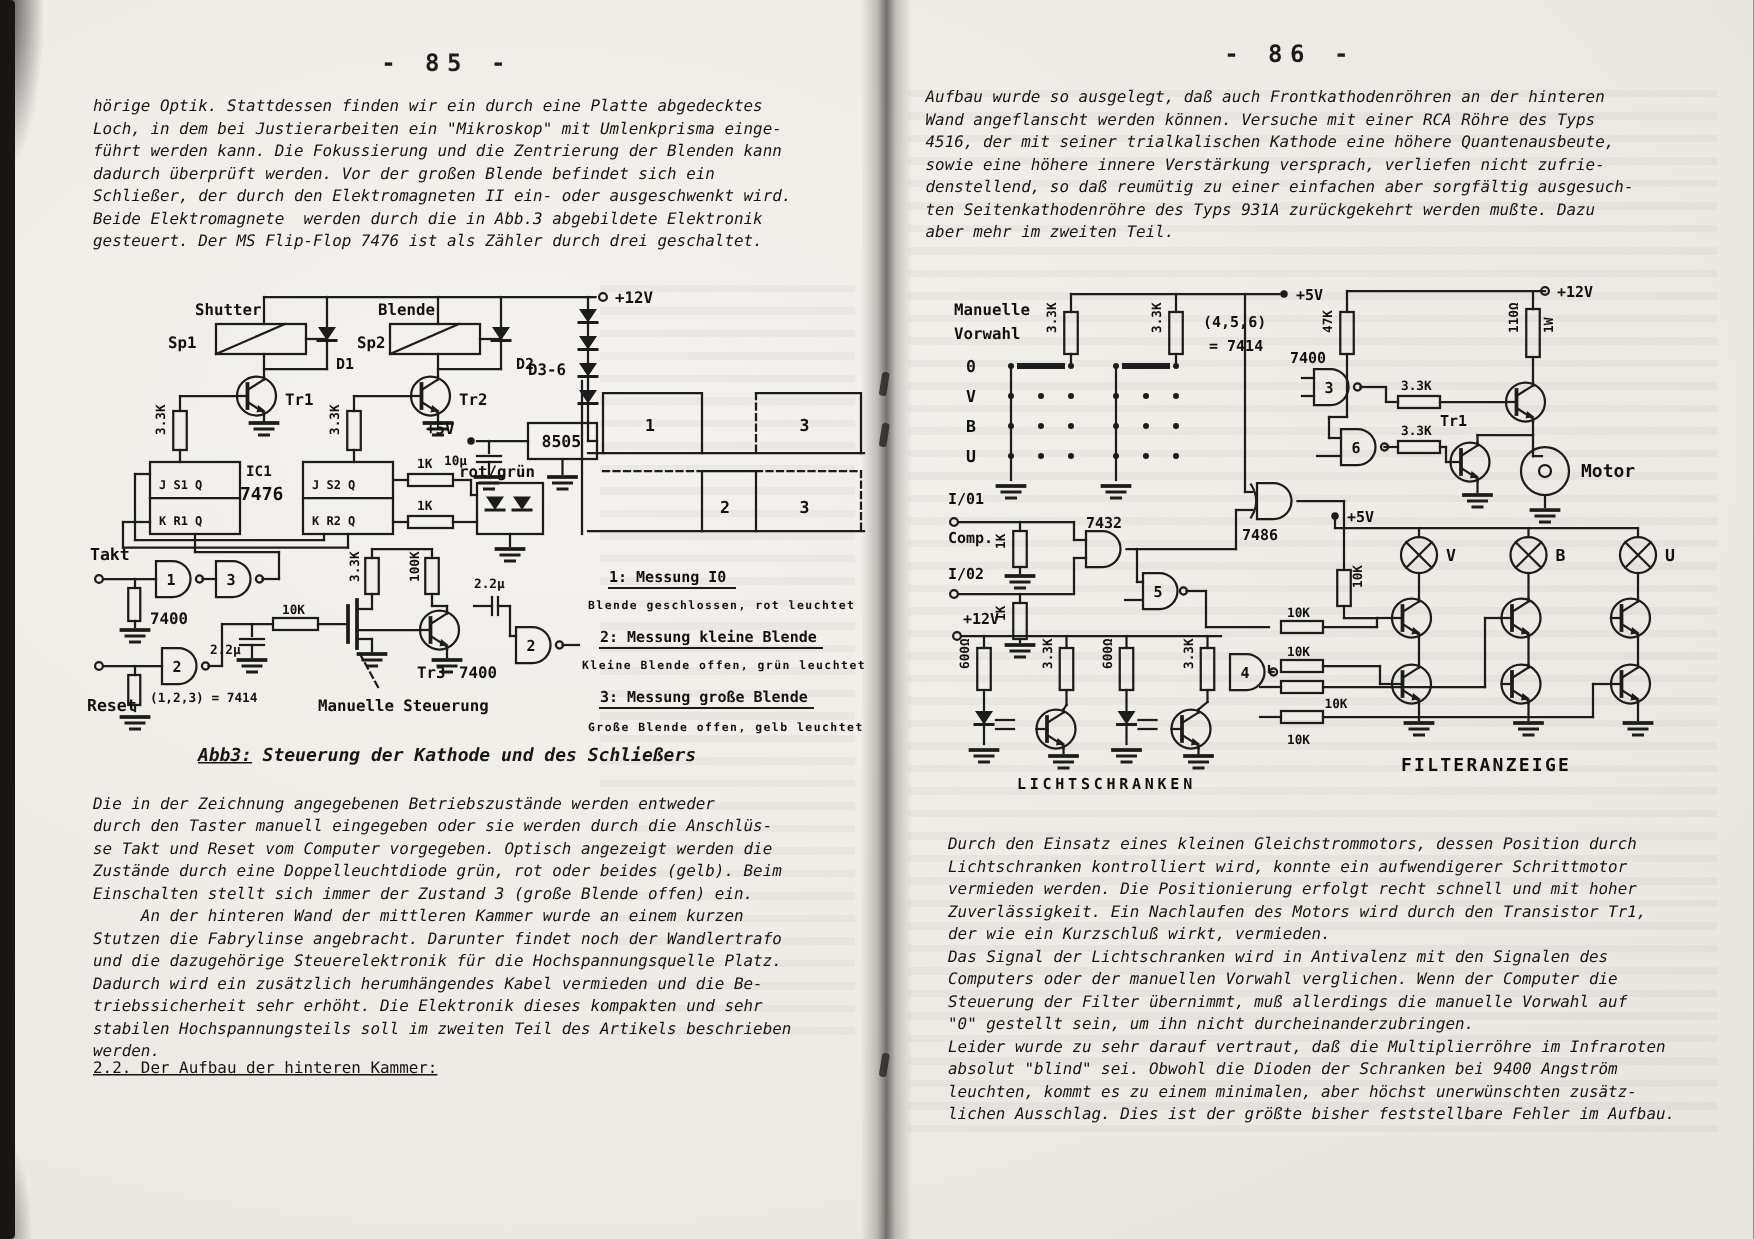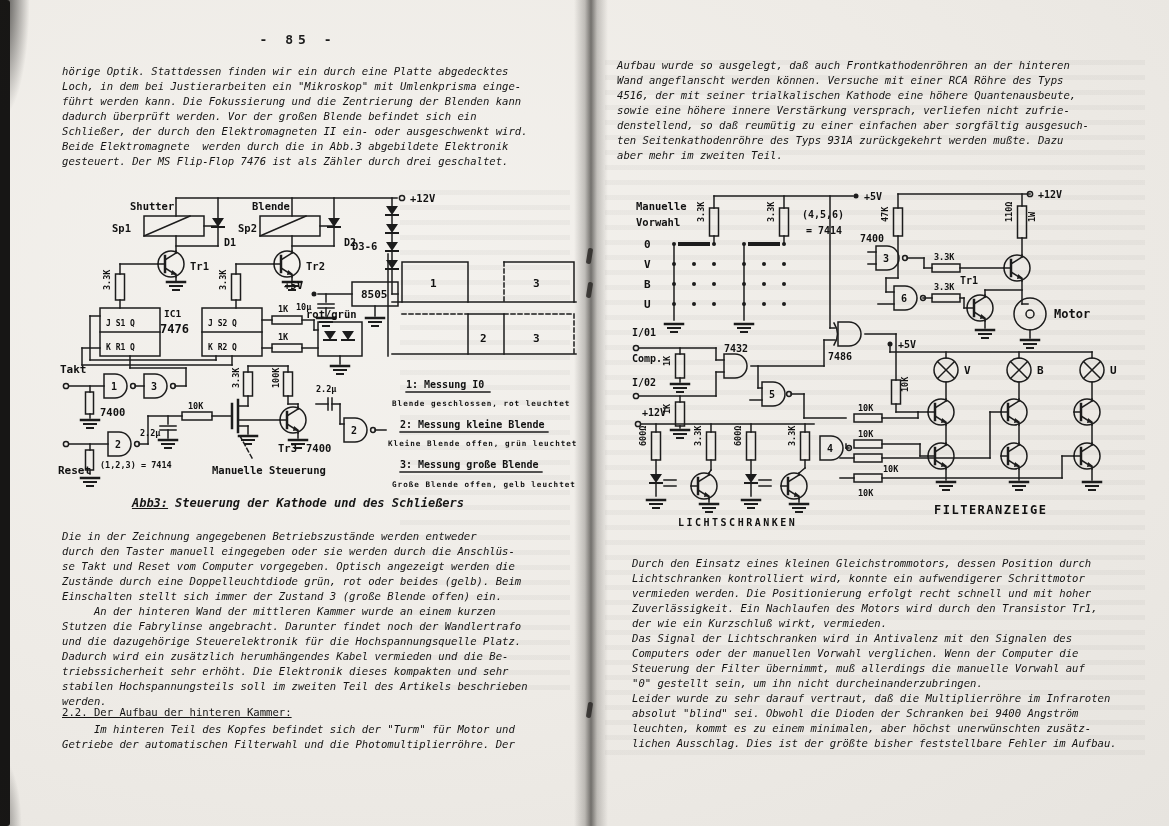--- a/index.html
+++ b/index.html
@@ -14,21 +14,21 @@
     background:radial-gradient(ellipse at 0% 0%, rgba(24,23,21,.85), rgba(24,23,21,0) 70%); }
   .smudge-bl { position:absolute; left:0; bottom:0; width:22px; height:70px;
     background:radial-gradient(ellipse at 0% 100%, rgba(24,23,21,.55), rgba(24,23,21,0) 70%); }
   .gutter { position:absolute; left:574px; top:0; width:34px; height:100%;
     background:linear-gradient(90deg, rgba(60,57,53,0) 0%, rgba(60,57,53,.28) 32%,
       rgba(38,36,33,.62) 50%, rgba(60,57,53,.26) 68%, rgba(60,57,53,0) 100%); }
   .staple { position:absolute; width:5px; height:16px; background:#2b2927;
     border-radius:2px; transform:rotate(9deg); opacity:.85; }
   .page { position:absolute; top:0; width:584px; height:826px; }
   .page-left { left:0; } .page-right { left:585px; }
-  .pagenum { position:absolute; font-size:13px; font-weight:bold; letter-spacing:5px;
+  .pagenum { position:absolute; font-size:16px; font-weight:bold; letter-spacing:5px;
     color:#1b1b1b; text-align:center; }
   .para { position:absolute; font-size:10.6px; line-height:15px; white-space:pre;
     color:#141414;font-style:italic; }
   .heading { position:absolute; font-size:10.6px; color:#141414; text-decoration:underline; }
   .caption { position:absolute; text-align:center; font-size:12px; font-style:italic;
     font-weight:bold; color:#161616; }
   .capref { text-decoration:underline; margin-right:7px; }
   .ghost { position:absolute; pointer-events:none;
     background:repeating-linear-gradient(180deg, rgba(110,108,104,.06) 0 5px, rgba(0,0,0,0) 5px 15px); }
   svg.fig { position:absolute; stroke:#1c1c1c; fill:none; stroke-width:1.5; stroke-linecap:square; }
@@ -342,26 +342,25 @@
 Zustände durch eine Doppelleuchtdiode grün, rot oder beides (gelb). Beim
 Einschalten stellt sich immer der Zustand 3 (große Blende offen) ein.
      An der hinteren Wand der mittleren Kammer wurde an einem kurzen
 Stutzen die Fabrylinse angebracht. Darunter findet noch der Wandlertrafo
 und die dazugehörige Steuerelektronik für die Hochspannungsquelle Platz.
 Dadurch wird ein zusätzlich herumhängendes Kabel vermieden und die Be-
 triebssicherheit sehr erhöht. Die Elektronik dieses kompakten und sehr
 stabilen Hochspannungsteils soll im zweiten Teil des Artikels beschrieben
 werden.</div>
     <div class="heading" style="left:62px; top:706px">2.2. Der Aufbau der hinteren Kammer:</div>
-    <div class="para" style="left:62px; top:722px">     Im hinteren Teil des Kopfes befindet sich der "Turm" für Motor und
-Getriebe der automatischen Filterwahl und die Photomultiplierröhre. Der</div>
   </div>
 
   <div class="page page-right">
     <div class="ghost" style="left:20px; top:60px; width:540px; height:700px"></div>
+    <div class="pagenum" style="left:35px; top:26px; width:480px">- 86 -</div>
     <div class="para" style="left:32px; top:58px">Aufbau wurde so ausgelegt, daß auch Frontkathodenröhren an der hinteren
 Wand angeflanscht werden können. Versuche mit einer RCA Röhre des Typs
 4516, der mit seiner trialkalischen Kathode eine höhere Quantenausbeute,
 sowie eine höhere innere Verstärkung versprach, verliefen nicht zufrie-
 denstellend, so daß reumütig zu einer einfachen aber sorgfältig ausgesuch-
 ten Seitenkathodenröhre des Typs 931A zurückgekehrt werden mußte. Dazu
 aber mehr im zweiten Teil.</div>
 
     <svg class="fig" style="left:43px; top:184px" width="530" height="348" viewBox="0 0 530 348">
 

